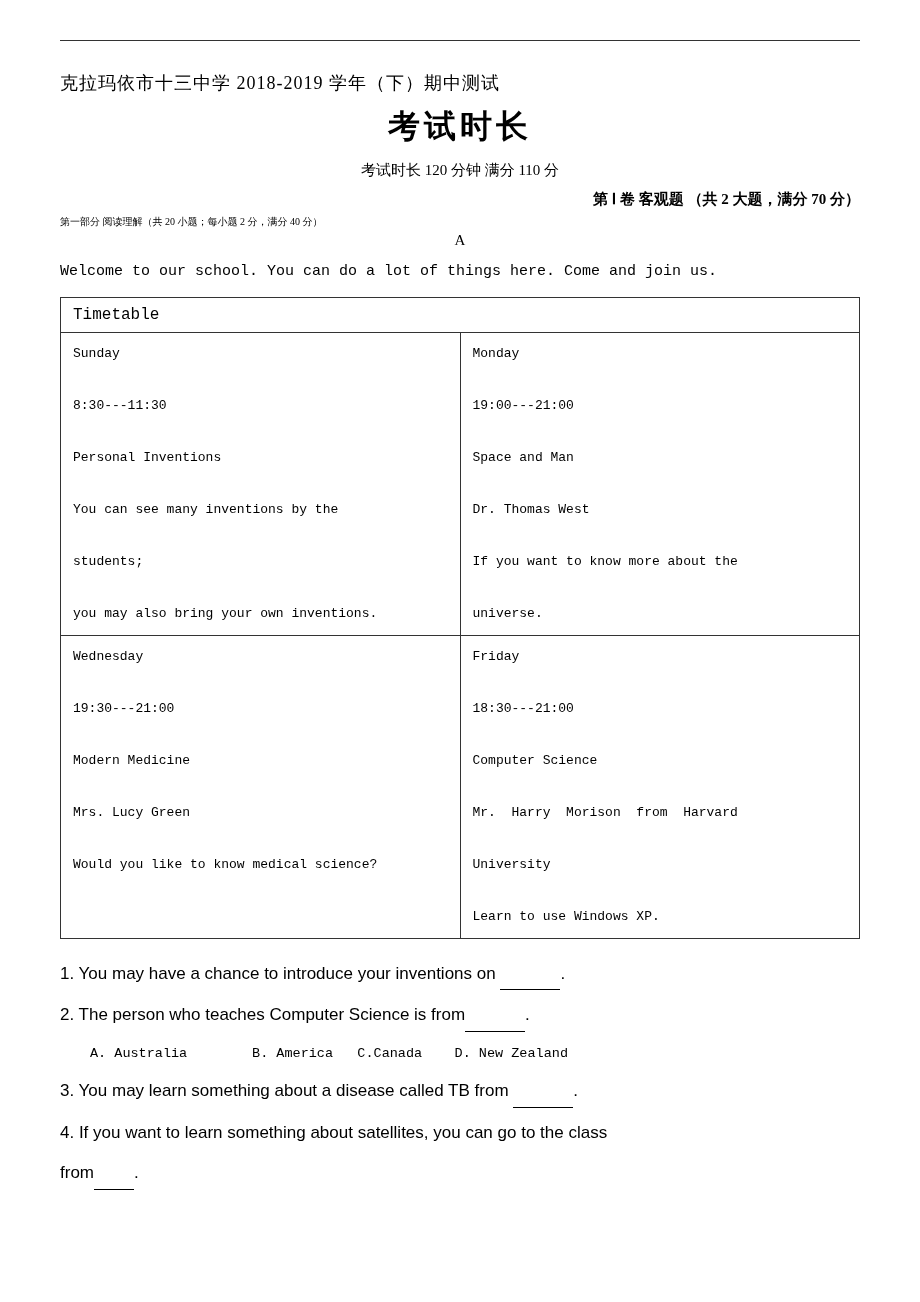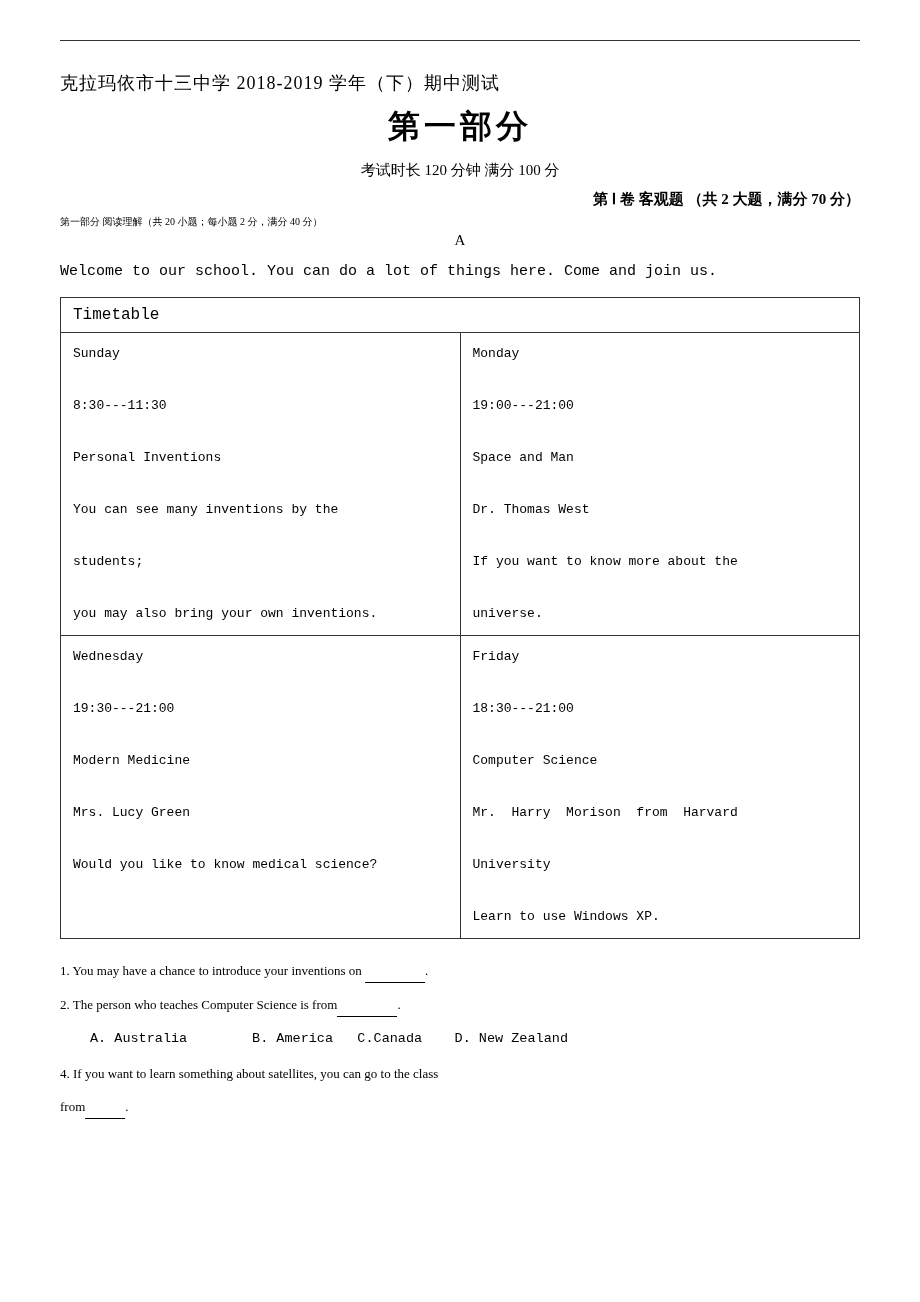--- a/index.html
+++ b/index.html
@@ -99,22 +99,22 @@
 
     .cell-content {
       line-height: 2;
     }
 
     .questions-section {
       margin-top: 16px;
     }
 
     .question-item {
-      font-family: Liberation Serif, serif;
-      font-size: 13px;
+      font-family: Liberation Sans, sans-serif;
+      font-size: 17px;
       margin-bottom: 10px;
       line-height: 1.8;
     }
 
     .options-row {
       font-family: 'Courier New', Courier, monospace;
       font-size: 13.5px;
       margin-left: 30px;
       margin-bottom: 10px;
       line-height: 1.8;
@@ -132,23 +132,23 @@
       min-width: 40px;
     }
   </style>
 </head>
 <body>
 
 <div class="top-line"></div>
 
 <h2 class="main-title-cn">克拉玛依市十三中学 2018-2019 学年（下）期中测试</h2>
 
-<h1 class="main-title-big">第一部分</h1>
-
-<p class="subtitle">考试时长 120 分钟   满分 100 分</p>
+<h1 class="main-title-big">考试时长</h1>
+
+<p class="subtitle">考试时长 120 分钟   满分 110 分</p>
 
 <p class="section-header">第 Ⅰ 卷  客观题  （共 2 大题，满分 70 分）</p>
 
 <p class="subsection-header">第一部分  阅读理解（共 20 小题；每小题 2 分，满分 40 分）</p>
 
 <p class="passage-letter">A</p>
 
 <p class="intro-text">    Welcome to our school. You can do a lot of things here. Come and join us.</p>
 
 <table class="timetable">
@@ -208,20 +208,23 @@
     <span>1. You may have a chance to introduce your inventions on <span class="blank-underline">&nbsp;&nbsp;&nbsp;&nbsp;&nbsp;&nbsp;&nbsp;&nbsp;</span>.</span>
   </div>
 
   <div class="question-item">
     <span>2. The person who teaches Computer Science is from<span class="blank-underline">&nbsp;&nbsp;&nbsp;&nbsp;&nbsp;&nbsp;&nbsp;&nbsp;&nbsp;&nbsp;</span>.</span>
   </div>
   <div class="options-row">
     A. Australia&nbsp;&nbsp;&nbsp;&nbsp;&nbsp;&nbsp;&nbsp;&nbsp;B. America&nbsp;&nbsp;&nbsp;C.Canada&nbsp;&nbsp;&nbsp;&nbsp;D. New Zealand
   </div>
 
+  <div class="question-item">
+    <span>3. You may learn something about a disease called TB from <span class="blank-underline">&nbsp;&nbsp;&nbsp;&nbsp;&nbsp;&nbsp;&nbsp;&nbsp;&nbsp;</span>.</span>
+  </div>
 
   <div class="question-item">
     <span>4. If you want to learn something about satellites, you can go to the class</span>
   </div>
   <div class="question-item">
     from<span class="blank-short">&nbsp;&nbsp;&nbsp;&nbsp;&nbsp;</span>.
   </div>
 
 </div>
 

